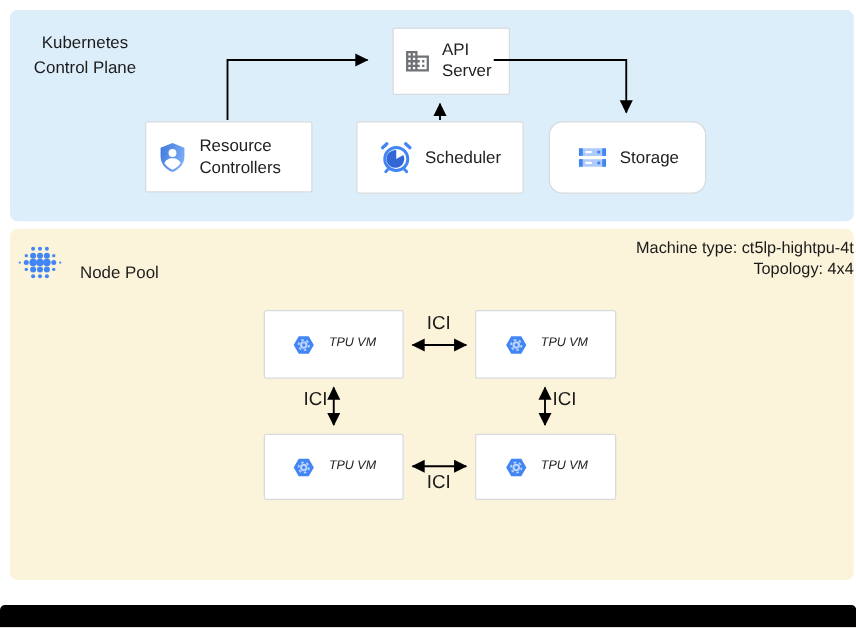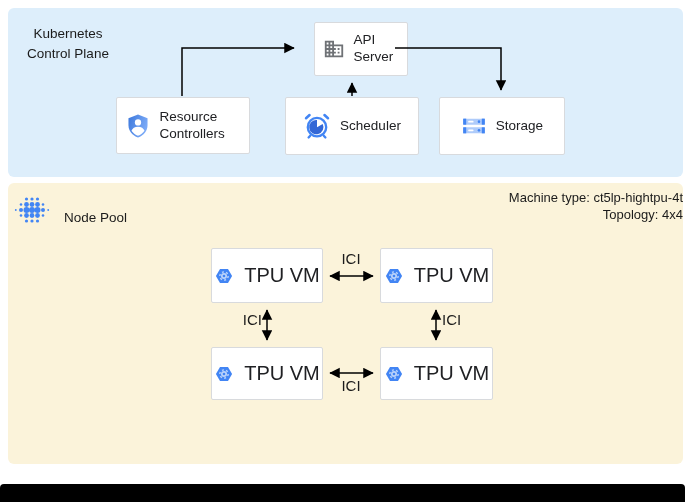--- a/index.html
+++ b/index.html
@@ -22,23 +22,23 @@
     position:absolute;background:#fff;border:1px solid #d8dadd;border-radius:2px;
     display:flex;align-items:center;justify-content:center;gap:9px;
     font-size:13.5px;color:#202124;box-sizing:border-box;
   }
   .node .lbl{line-height:1.25;}
   .node-api{left:301px;top:22px;width:94px;height:54px;margin-left:13px;}
   .node-api .lbl{width:46px;}
   .node-rc{left:116px;top:97px;width:134px;height:57px;}
   .node-rc .lbl{width:82px;}
   .node-sched{left:285px;top:97px;width:134px;height:58px;}
-  .node-storage{left:439px;top:97px;width:126px;height:58px;}
-
-  .node-tpu{font-size:20px;gap:10px;}
+  .node-storage{left:439px;top:97px;width:126px;height:58px;border-radius:11px;}
+
+  .node-tpu{font-size:10px;gap:10px;font-style:italic;}
   .tpu-tl{left:211px;top:248px;width:112px;height:55px;}
   .tpu-tr{left:380px;top:248px;width:113px;height:55px;}
   .tpu-bl{left:211px;top:347px;width:112px;height:53px;}
   .tpu-br{left:380px;top:347px;width:113px;height:53px;}
 
   .np-icon{position:absolute;left:14px;top:192px;width:36px;height:36px;}
 
   .ici{position:absolute;font-size:15px;color:#1b1b1b;width:26px;}
   .ici-top{left:338px;top:250px;text-align:center;}
   .ici-bottom{left:338px;top:377px;text-align:center;}

